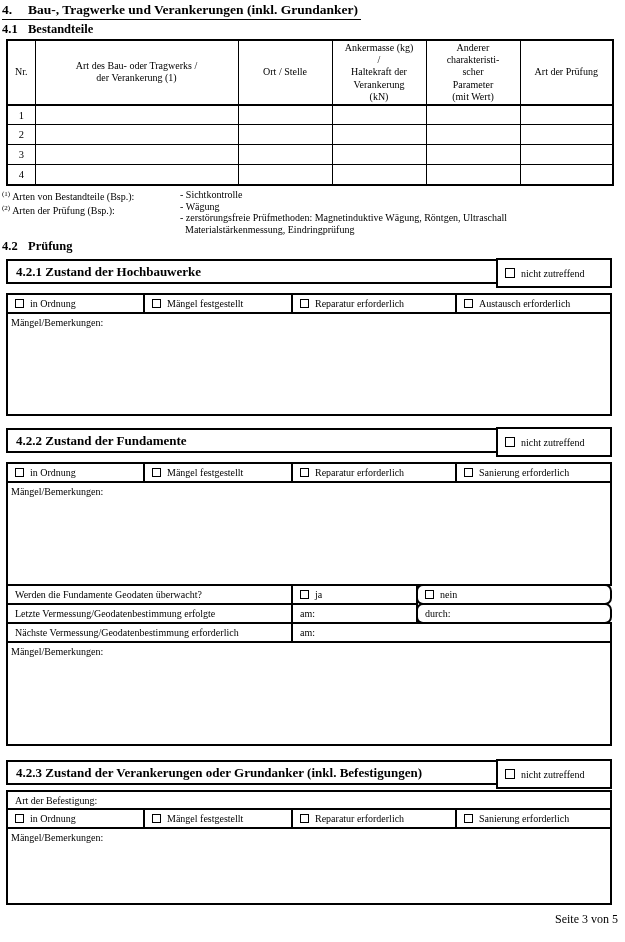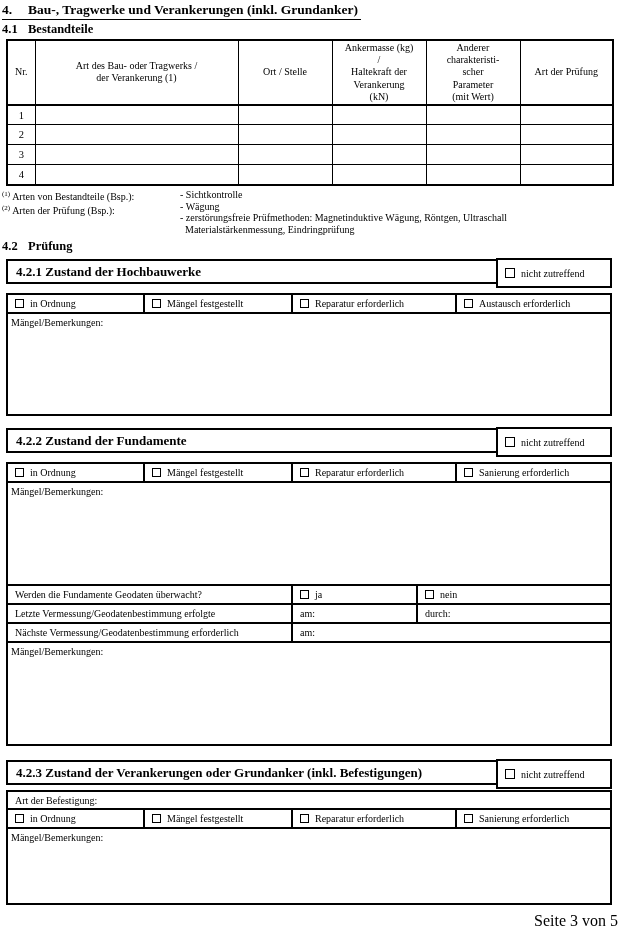--- a/index.html
+++ b/index.html
@@ -49,27 +49,27 @@
   .w1 { width:139px; } .w2 { width:150px; } .w3 { width:166px; } .w4 { width:157px; }
 
   
   .remarks { margin-left:6px; width:606px; border:2px solid #000; padding:3px 3px; font-size:10px; margin-top:-2px; background:#fff; }
   .rh104 { height:104px; } .rh105 { height:105px; } .rh78 { height:78px; }
 
   
   .geo-row { display:flex; margin-left:6px; width:606px; margin-top:-2px; }
   .geo-cell { border:2px solid #000; height:21px; display:flex; align-items:center; padding-left:7px; font-size:10px; background:#fff; }
   .geo-cell + .geo-cell { margin-left:-2px; }
-  .gq { width:287px; } .gy { width:127px; } .gn { width:196px; } .gwide { width:321px; }
+  .gq { width:287px; } .gy { width:127px; } .gn { width:196px;border-radius:7px; } .gwide { width:321px; }
 
   .att-row { margin:5px 0 0 6px; width:606px; border:2px solid #000; height:20px; display:flex; align-items:center; padding-left:7px; font-size:10px; }
 
   .gap9 { margin-top:9px; } .gap12 { margin-top:12px; } .gap5 { margin-top:5px; } .gap14 { margin-top:14px; }
 
-  .footer { width:618px; text-align:right; font-size:16px; margin-top:7px; }
+  .footer { width:618px; text-align:right; font-size:12px; margin-top:7px; }
 </style>
 </head>
 <body>
 
 <div class="page">
 
   <div class="h-main">
     <span class="h-wrap">
       <span class="h-num">4.</span><span>Bau-, Tragwerke und Verankerungen (inkl. Grundanker)</span>
     </span>

